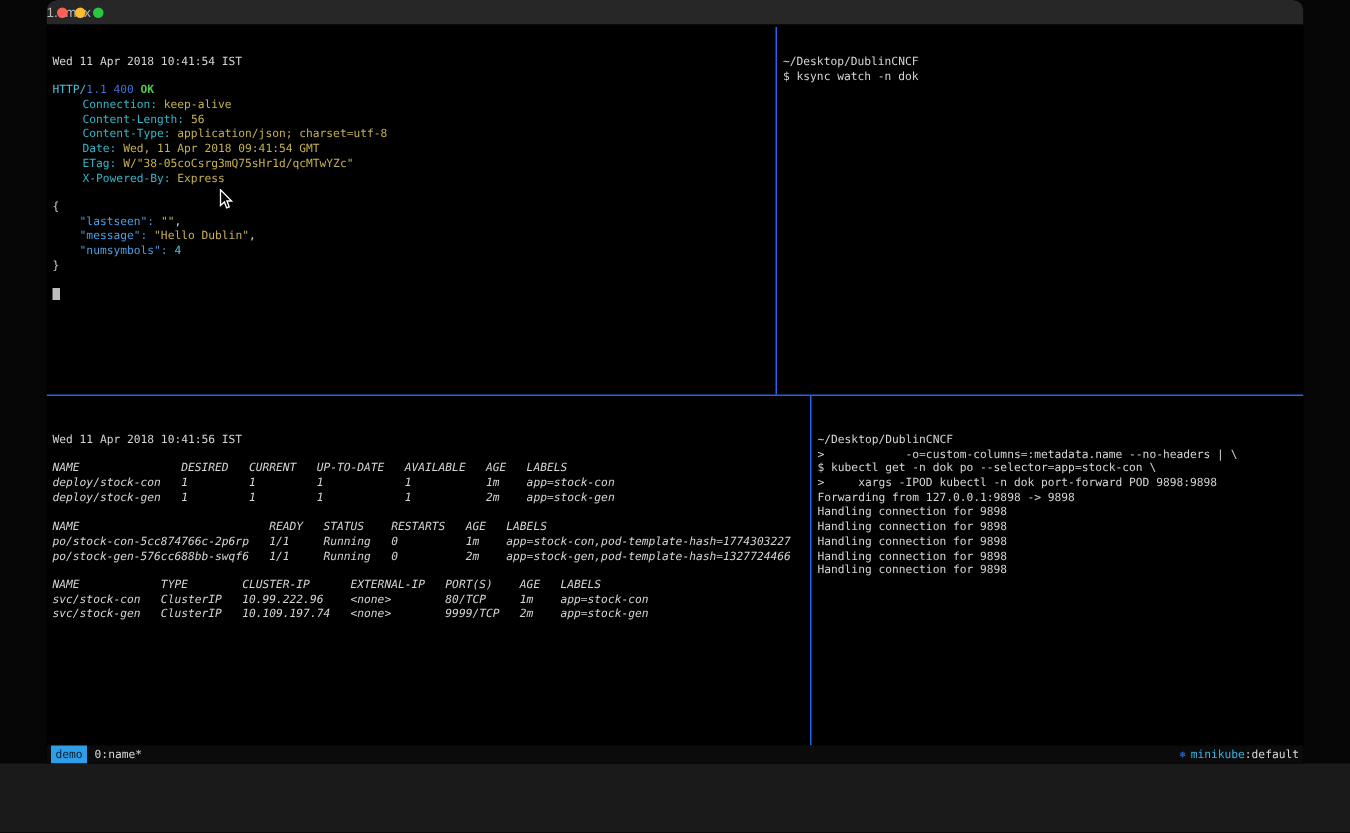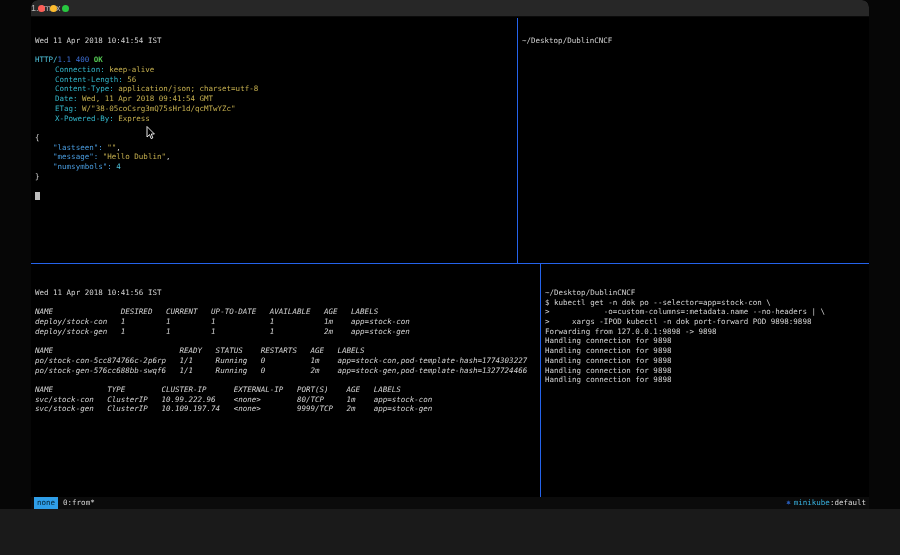--- a/index.html
+++ b/index.html
@@ -92,20 +92,21 @@
           <div class="ln seg"><span class="c-jkey">    "numsymbols":</span> <span class="c-num">4</span><span class="c-txt"></span></div>
           <div class="ln c-txt">}</div>
           <div class="ln"></div>
           <div class="ln"><span class="cursor-block"></span></div>
         </div>
       </div>
 
       <div class="pane" style="left:487px; top:0; right:0; height:245px;">
         <div class="pad">
           <div class="ln">~/Desktop/DublinCNCF</div>
+          <div class="ln">$ ksync watch -n dok</div>
         </div>
       </div>
 
       <div class="border-v" style="left:486px; top:0; height:245px;"></div>
       <div class="border-h" style="top:245px;"></div>
       <div class="border-v" style="left:509px; top:246px; height:233px;"></div>
 
       <div class="pane" style="left:0; top:246px; width:509px; height:233px;">
         <div class="pad-b">
           <div class="ln">Wed 11 Apr 2018 10:41:56 IST</div>
@@ -120,38 +121,38 @@
           <div class="ln"></div>
           <div class="ktable">NAME            TYPE        CLUSTER-IP      EXTERNAL-IP   PORT(S)    AGE   LABELS
 svc/stock-con   ClusterIP   10.99.222.96    &lt;none&gt;        80/TCP     1m    app=stock-con
 svc/stock-gen   ClusterIP   10.109.197.74   &lt;none&gt;        9999/TCP   2m    app=stock-gen</div>
         </div>
       </div>
 
       <div class="pane" style="left:510px; top:246px; right:0; height:233px;">
         <div class="pad-b">
           <div class="ln">~/Desktop/DublinCNCF</div>
+          <div class="ln">&gt;            -o=custom-columns=:metadata.name --no-headers | \</div>
           <div class="ln">$ kubectl get -n dok po --selector=app=stock-con \</div>
-          <div class="ln">&gt;            -o=custom-columns=:metadata.name --no-headers | \</div>
           <div class="ln">&gt;     xargs -IPOD kubectl -n dok port-forward POD 9898:9898</div>
           <div class="ln">Forwarding from 127.0.0.1:9898 -&gt; 9898</div>
           <div class="ln">Handling connection for 9898</div>
           <div class="ln">Handling connection for 9898</div>
           <div class="ln">Handling connection for 9898</div>
           <div class="ln">Handling connection for 9898</div>
           <div class="ln">Handling connection for 9898</div>
         </div>
       </div>
 
     </div>
 
     <div class="statusbar">
       <div class="sb-left">
-        <span class="badge">none</span>
-        <span class="win-label">0:from*</span>
+        <span class="badge">demo</span>
+        <span class="win-label">0:name*</span>
       </div>
       <div class="sb-right">
         <span class="kicon">⎈</span>
         <span class="kctx">minikube</span>
         <span class="kns">:default</span>
       </div>
     </div>
 
   </div>
 

